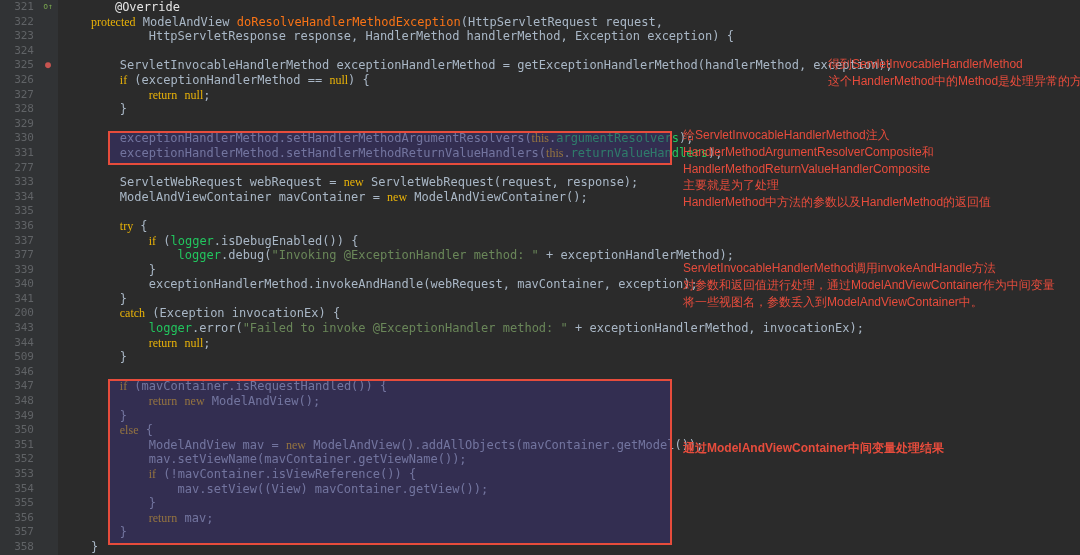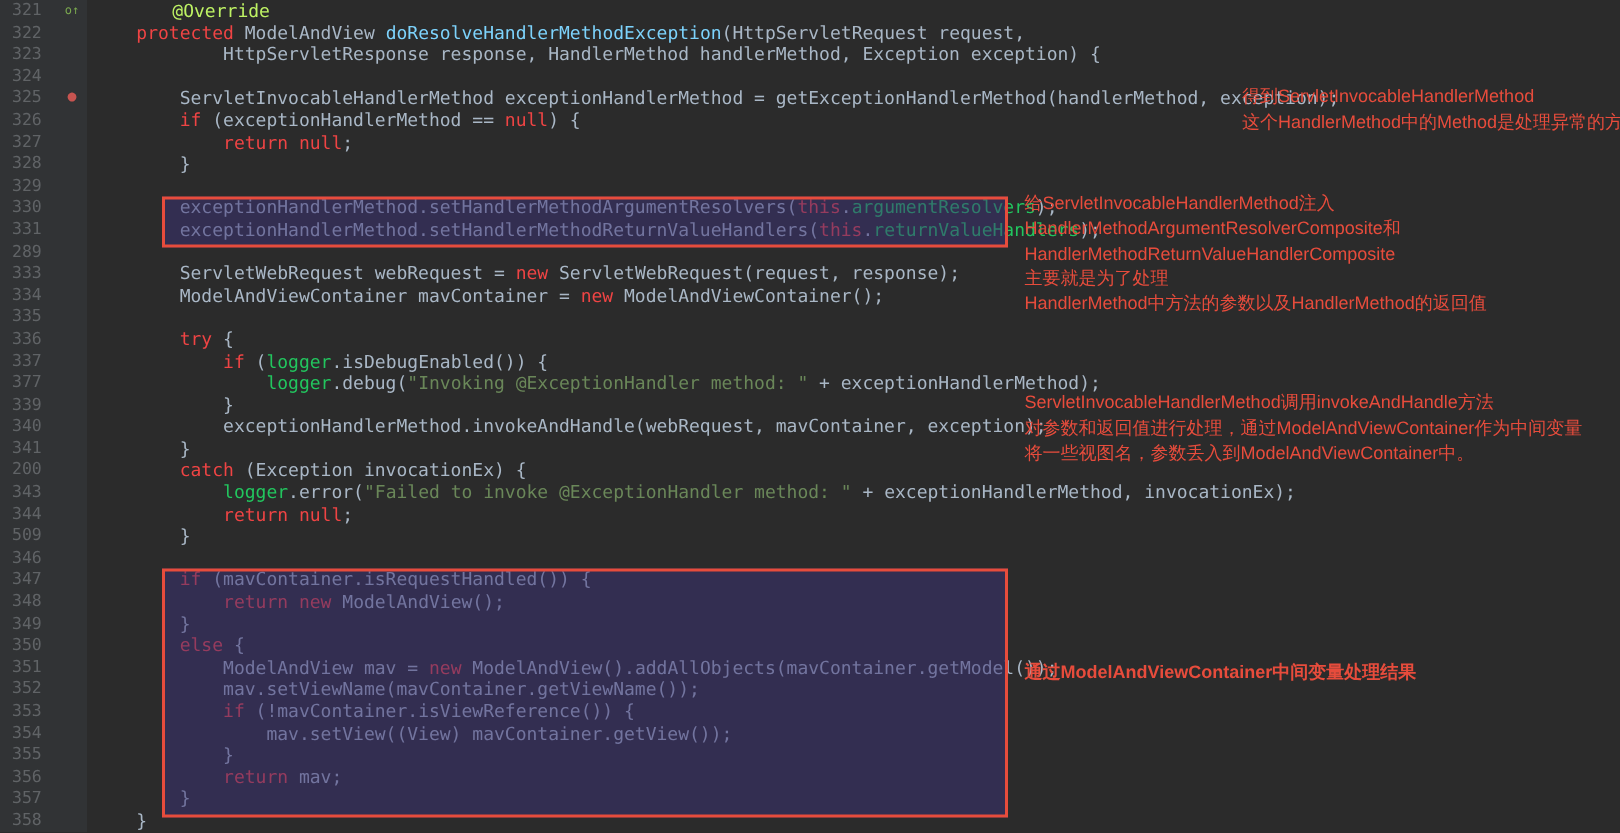--- a/index.html
+++ b/index.html
@@ -15,20 +15,21 @@
     position: relative;
   }
   .editor {
     display: flex;
     width: 100%;
     height: 100%;
   }
   .gutter {
     background: #313335;
     color: #606366;
+    text-align: right;
     padding: 0 4px 0 8px;
     user-select: none;
     line-height: 14.6px;
     font-size: 11px;
     width: 26px;
   }
   .gutter-icons {
     width: 20px;
     background: #313335;
     line-height: 14.6px;
@@ -36,25 +37,25 @@
     text-align: center;
   }
   .code {
     flex: 1;
     line-height: 14.6px;
     white-space: pre;
     padding-left: 4px;
     position: relative;
   }
   .line { height: 14.6px; }
-  .kw { color: #ef4444; }
+  .kw { color: #eab308; font-family: Liberation Serif, serif; }
   .str { color: #6a8759; }
-  .anno { color: #bef264; padding-left: 24px; }
+  .anno { color: #e5e5e5; padding-left: 24px; }
   .field { color: #22c55e; }
-  .method-decl { color: #7dd3fc; margin-top: 44px; }
+  .method-decl { color: #f97316; margin-top: 44px; }
   .highlight-box {
     position: absolute;
     border: 2px solid #e74c3c;
     background: rgba(60,50,120,0.5);
     pointer-events: none;
   }
   .annotation-text {
     position: absolute;
     color: #e74c3c;
     font-size: 12px;
@@ -74,21 +75,21 @@
       <div class="line">322</div>
       <div class="line">323</div>
       <div class="line">324</div>
       <div class="line">325</div>
       <div class="line">326</div>
       <div class="line">327</div>
       <div class="line">328</div>
       <div class="line">329</div>
       <div class="line">330</div>
       <div class="line">331</div>
-      <div class="line">289</div>
+      <div class="line">277</div>
       <div class="line">333</div>
       <div class="line">334</div>
       <div class="line">335</div>
       <div class="line">336</div>
       <div class="line">337</div>
       <div class="line">377</div>
       <div class="line">339</div>
       <div class="line">340</div>
       <div class="line">341</div>
       <div class="line">200</div>

